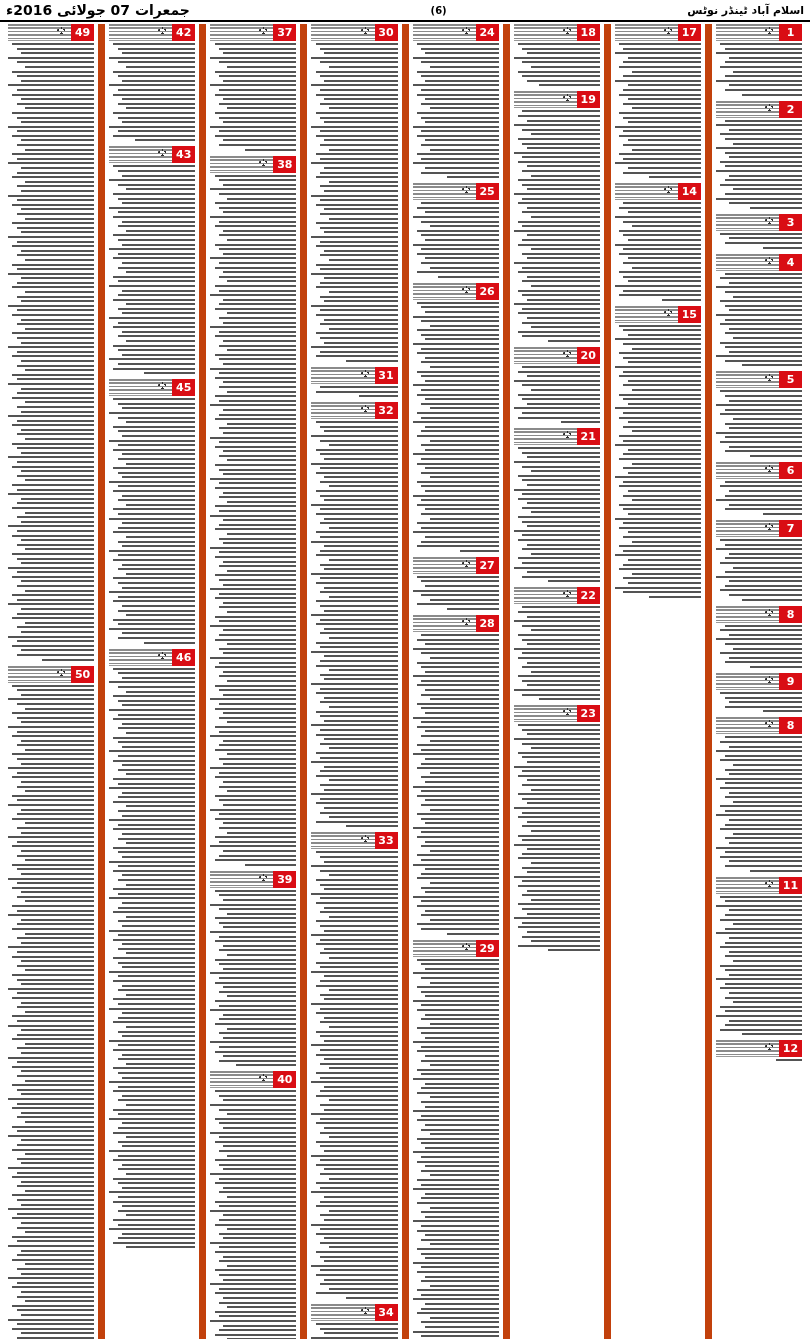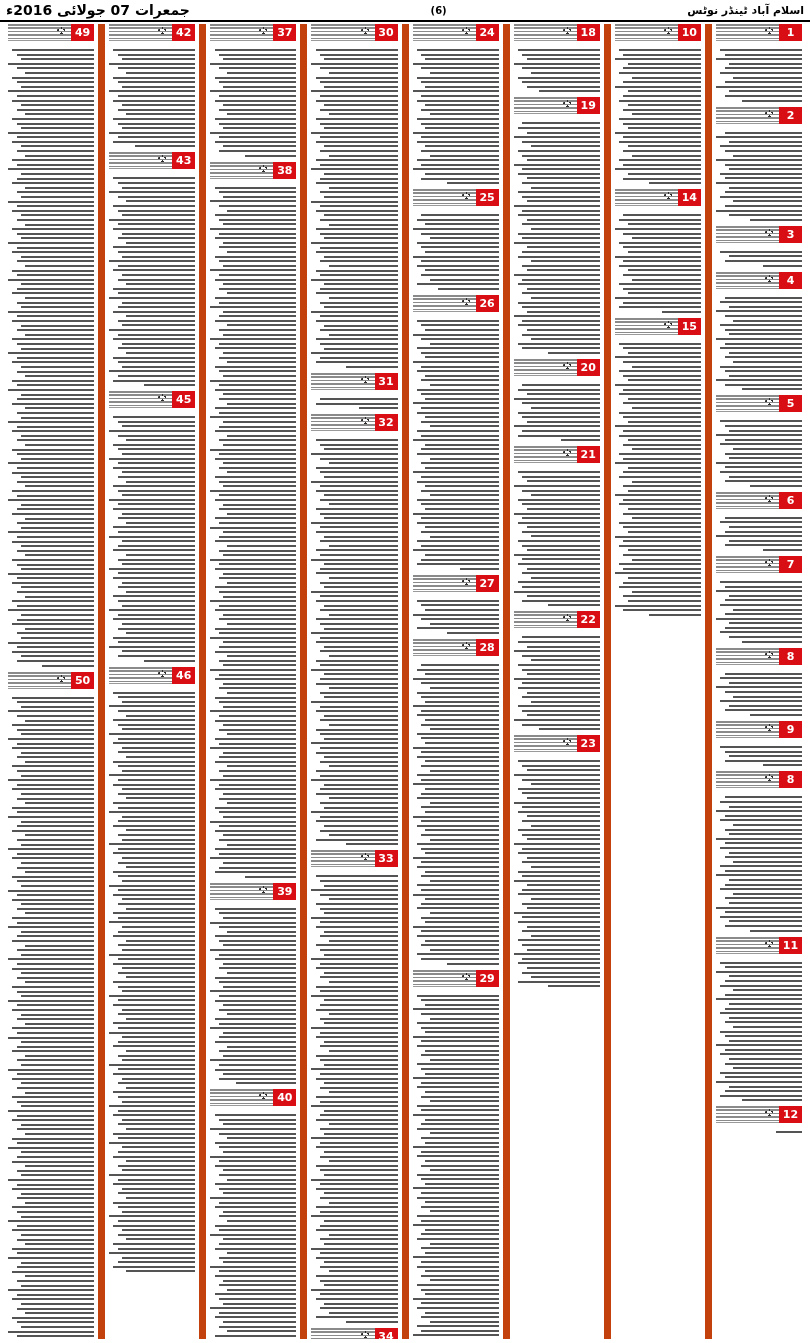--- a/index.html
+++ b/index.html
@@ -63,21 +63,21 @@
   
   .item{
     margin-bottom:5px;
     direction:rtl;
   }
   .item-head{
     display:flex;
     flex-direction:row;
     align-items:stretch;
     height:17px;
-    margin-bottom:8px;
+    margin-bottom:2px;
   }
   .num{
     background:#d90d14;
     color:#fff;
     font-weight:bold;
     font-size:11px;
     min-width:17px;
     padding:0 3px;
     display:flex;
     align-items:center;
@@ -402,21 +402,21 @@
             <div class="title-bar"></div>
           </div>
           <div class="body-lines">
             <div class="ln s30"></div>
           </div>
         </div>
       </div>
       <div class="col">
         <div class="item">
           <div class="item-head">
-            <div class="num">10</div>
+            <div class="num">17</div>
             <div class="title-bar"></div>
           </div>
           <div class="body-lines">
             <div class="ln s95"></div>
             <div class="ln s90"></div>
             <div class="ln full"></div>
             <div class="ln s85"></div>
             <div class="ln s90"></div>
             <div class="ln s95"></div>
             <div class="ln s80"></div>

